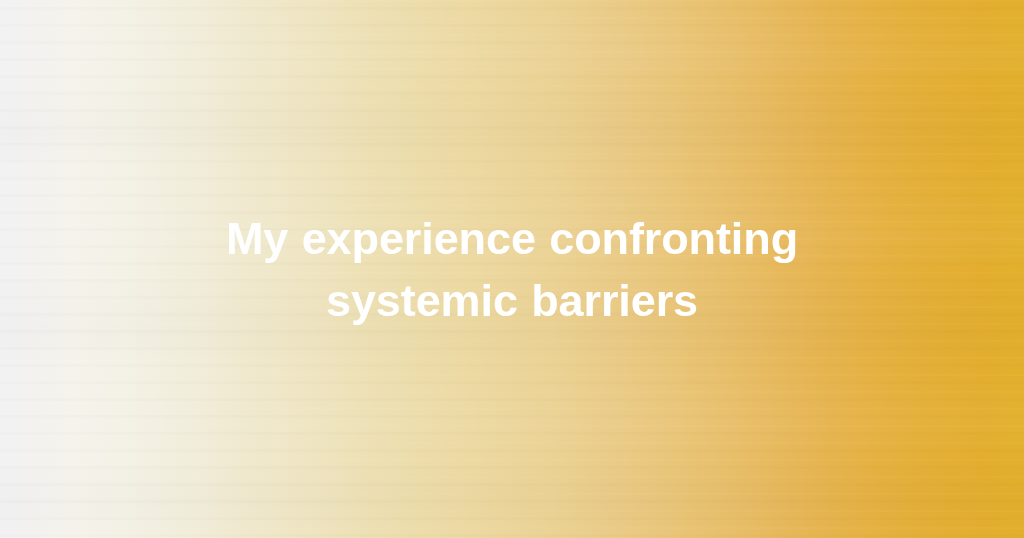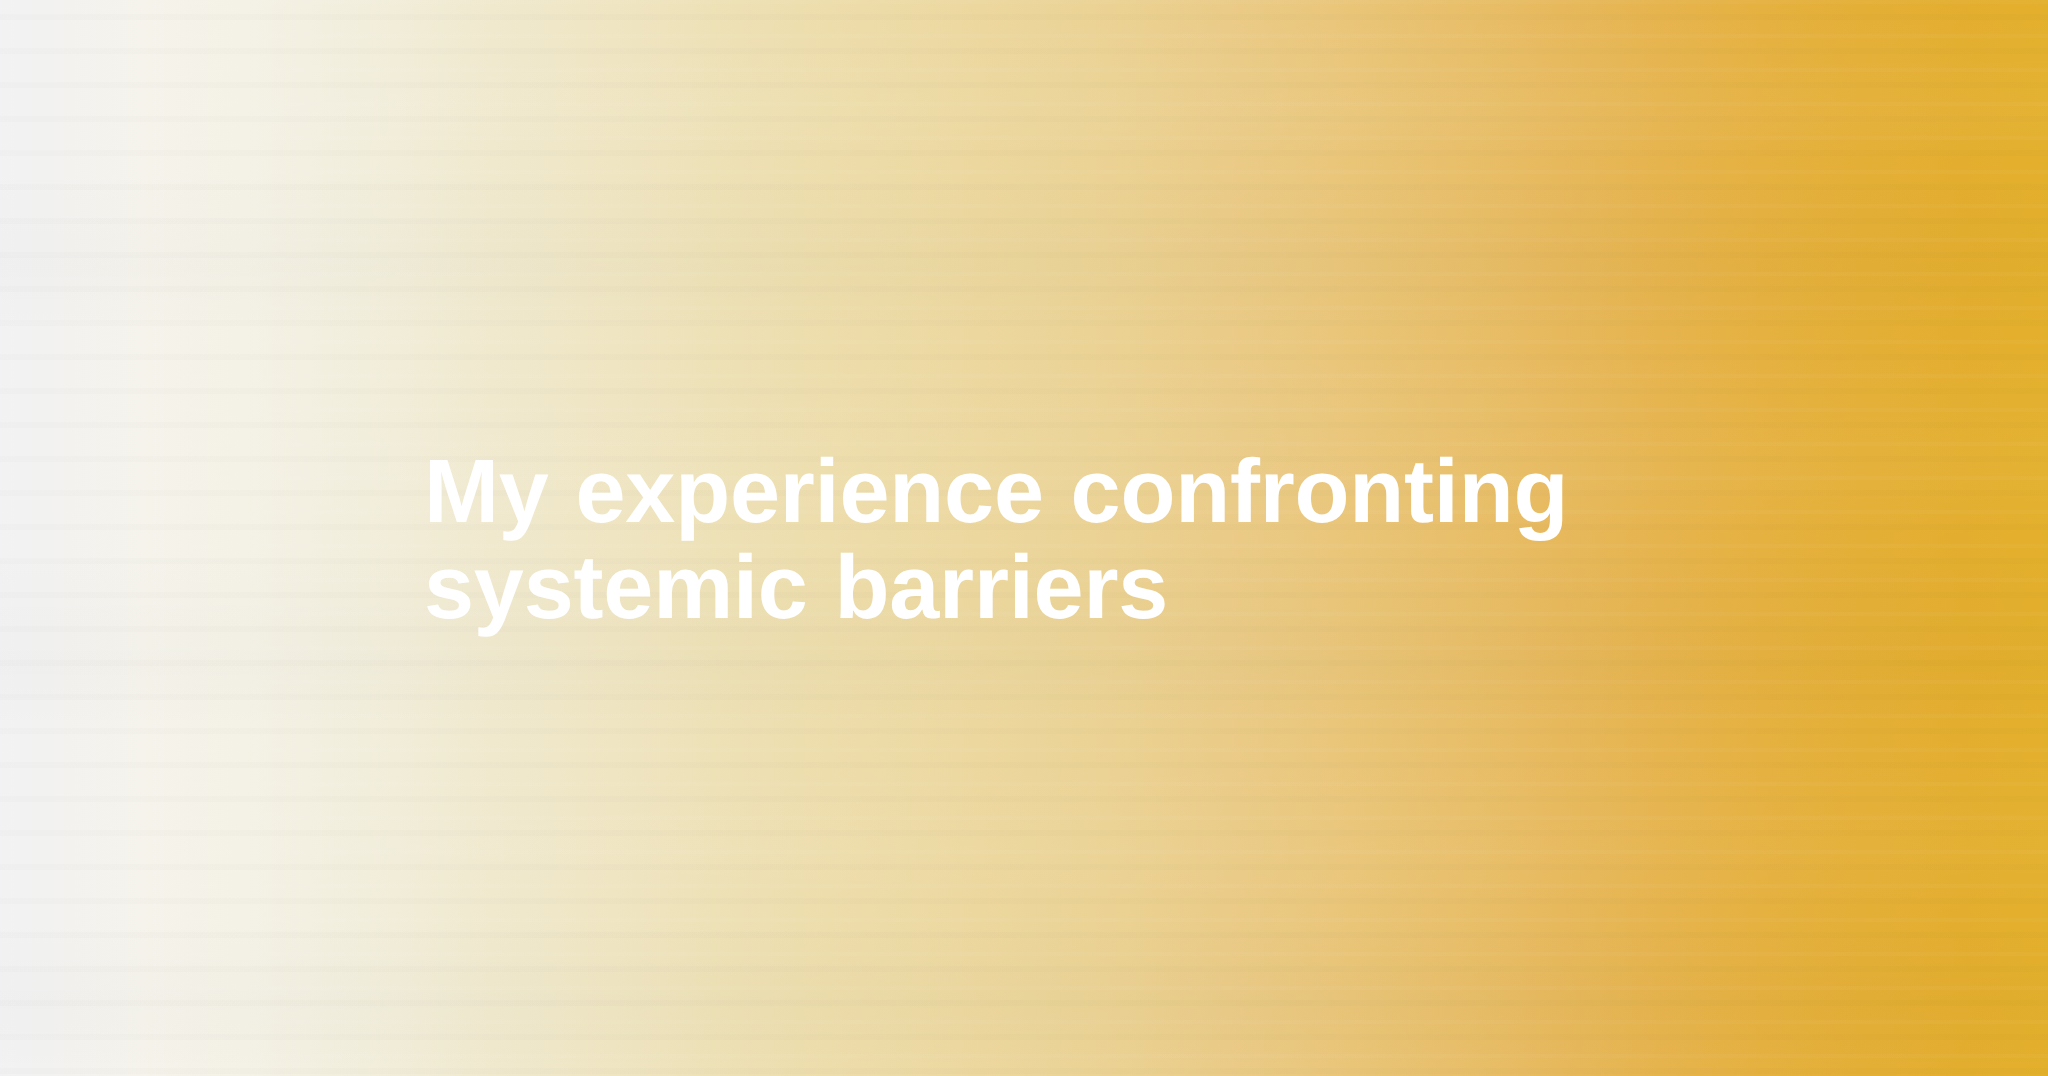--- a/index.html
+++ b/index.html
@@ -88,26 +88,26 @@
         rgba(0,0,0,0.010) 93%,
         rgba(255,255,255,0.000) 100%
       );
   }
 
   .banner-title {
     position: relative;
     z-index: 3;
     margin: 16px;
     width: 600px;
-    text-align: left;
+    text-align: center;
     color: #FFFFFF;
     font-family: "Liberation Sans", sans-serif;
     font-size: 45px;
     font-weight: 600;
-    line-height: 48px;
+    line-height: 62px;
     letter-spacing: -0.1px;
     word-spacing: 1px;
     transform: translateY(1px);
     -webkit-font-smoothing: antialiased;
   }
 </style>
 </head>
 <body>
 
 <div class="banner">

